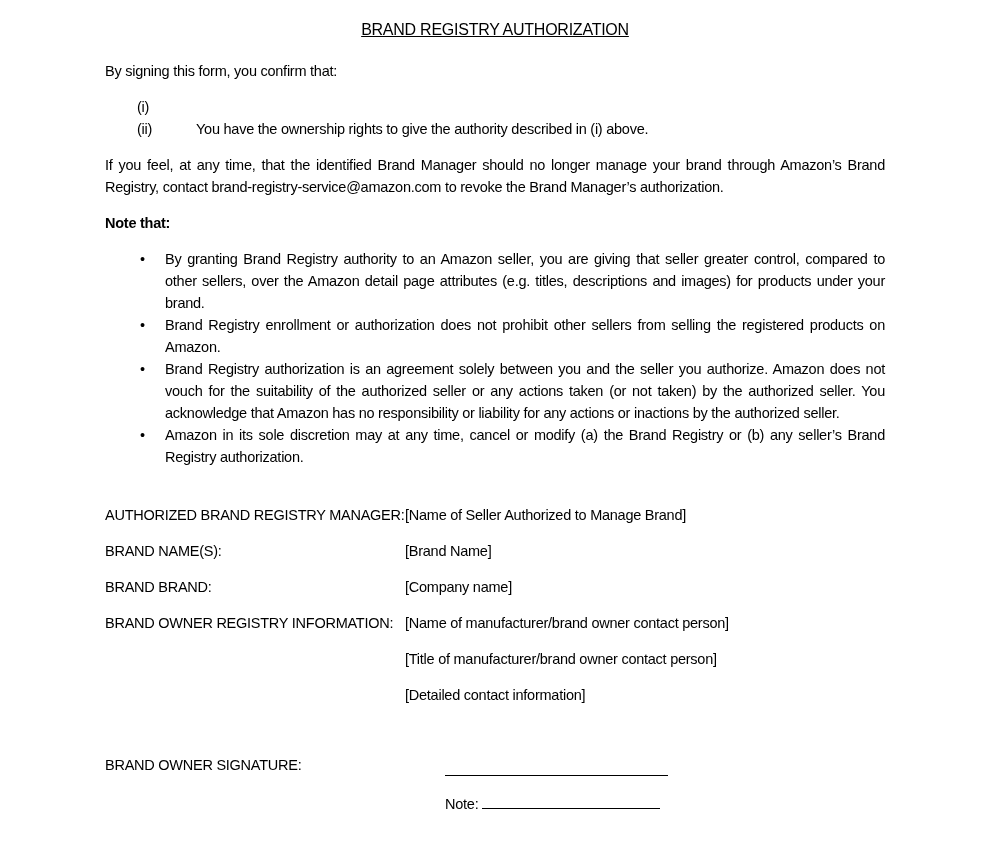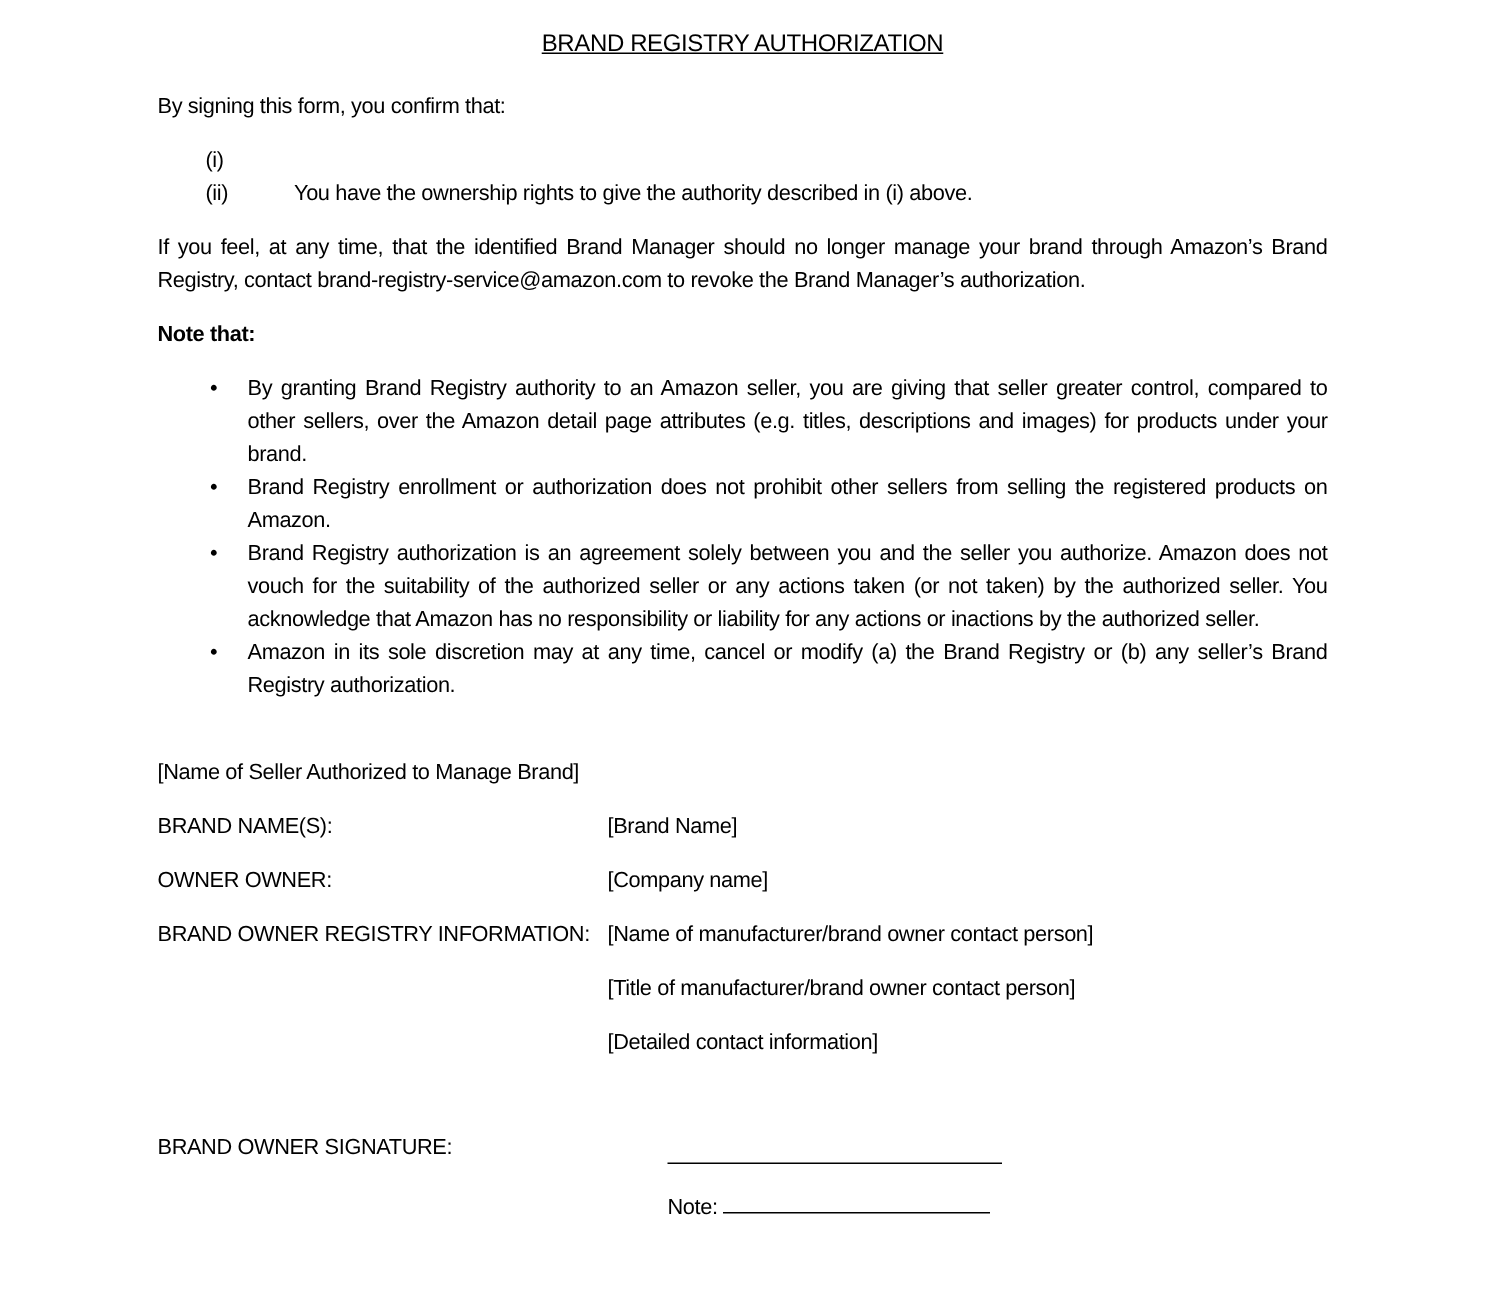--- a/index.html
+++ b/index.html
@@ -154,28 +154,29 @@
       <span class="bullet-text">Brand Registry authorization is an agreement solely between you and the seller you authorize. Amazon does not vouch for the suitability of the authorized seller or any actions taken (or not taken) by the authorized seller. You acknowledge that Amazon has no responsibility or liability for any actions or inactions by the authorized seller.</span>
     </div>
     <div class="bullet-item">
       <span class="bullet-marker">•</span>
       <span class="bullet-text">Amazon in its sole discretion may at any time, cancel or modify (a) the Brand Registry or (b) any seller’s Brand Registry authorization.</span>
     </div>
   </div>
 
   <div class="form-section">
     <div class="form-row">
+      <span class="form-label">AUTHORIZED BRAND REGISTRY MANAGER:</span>
       <span class="form-value">[Name of Seller Authorized to Manage Brand]</span>
     </div>
     <div class="form-row">
       <span class="form-label">BRAND NAME(S):</span>
       <span class="form-value">[Brand Name]</span>
     </div>
     <div class="form-row">
-      <span class="form-label">OWNER OWNER:</span>
+      <span class="form-label">BRAND BRAND:</span>
       <span class="form-value">[Company name]</span>
     </div>
     <div class="form-row">
       <span class="form-label">BRAND OWNER REGISTRY INFORMATION:</span>
       <span class="form-value value-stack">
         <div class="form-value-line">[Name of manufacturer/brand owner contact person]</div>
         <div class="form-value-line">[Title of manufacturer/brand owner contact person]</div>
         <div class="form-value-line">[Detailed contact information]</div>
       </span>
     </div>

